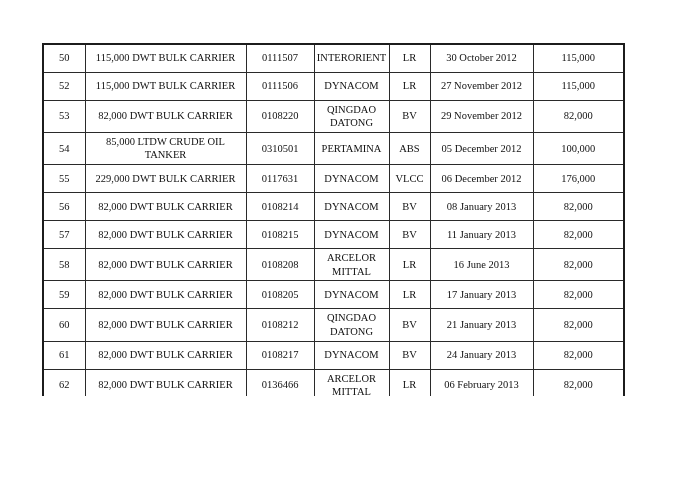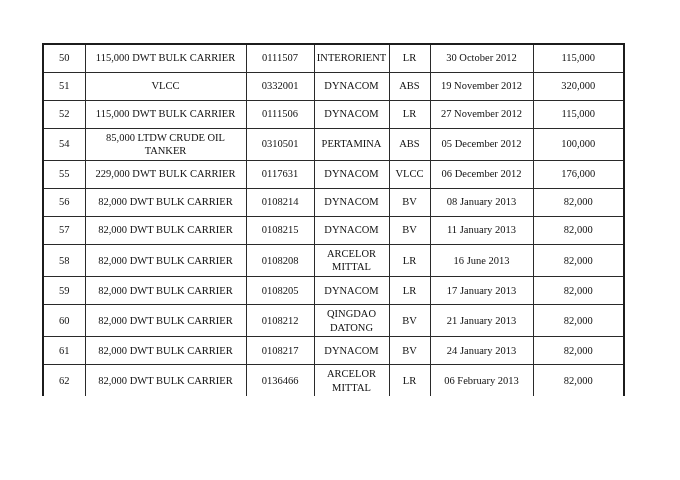--- a/index.html
+++ b/index.html
@@ -58,40 +58,40 @@
   <tr>
     <td>50</td>
     <td>115,000 DWT BULK CARRIER</td>
     <td>0111507</td>
     <td>INTERORIENT</td>
     <td>LR</td>
     <td>30 October 2012</td>
     <td>115,000</td>
   </tr>
 
-  <tr>
-    <td>51</td>
-    <td>VLCC</td>
-    <td>0332001</td>
-    <td>DYNACOM</td>
-    <td>ABS</td>
-    <td>19 November 2012</td>
-    <td>320,000</td>
-  </tr>
 
   <tr>
     <td>52</td>
     <td>115,000 DWT BULK CARRIER</td>
     <td>0111506</td>
     <td>DYNACOM</td>
     <td>LR</td>
     <td>27 November 2012</td>
     <td>115,000</td>
   </tr>
 
+  <tr>
+    <td>53</td>
+    <td>82,000 DWT BULK CARRIER</td>
+    <td>0108220</td>
+    <td>QINGDAO DATONG</td>
+    <td>BV</td>
+    <td>29 November 2012</td>
+    <td>82,000</td>
+  </tr>
 
   <tr>
     <td>54</td>
     <td>85,000 LTDW CRUDE OIL TANKER</td>
     <td>0310501</td>
     <td>PERTAMINA</td>
     <td>ABS</td>
     <td>05 December 2012</td>
     <td>100,000</td>
   </tr>

